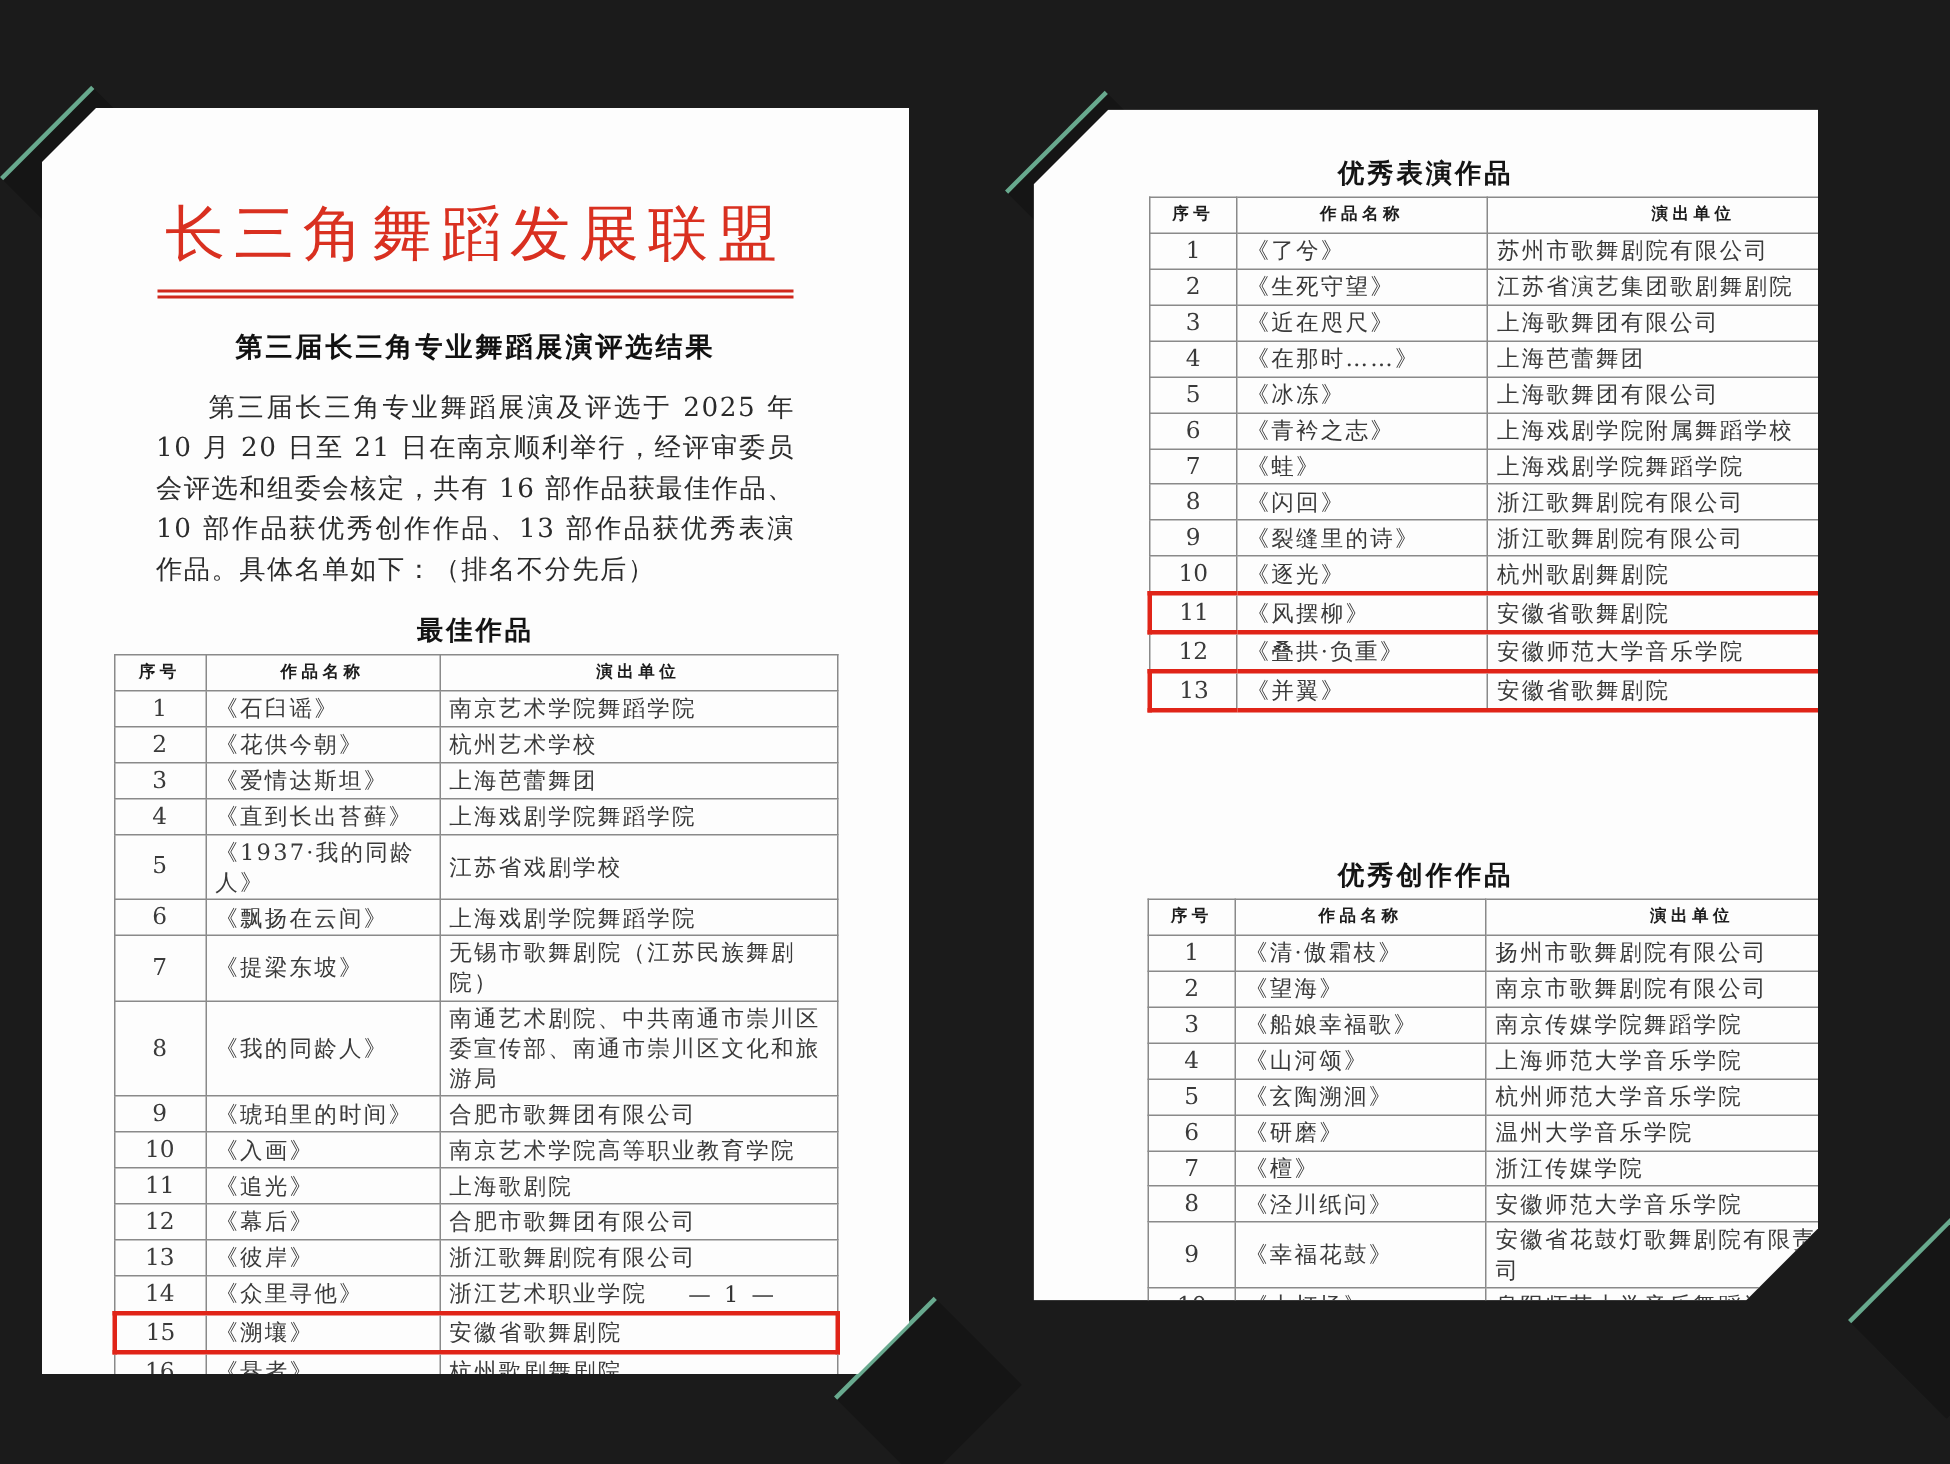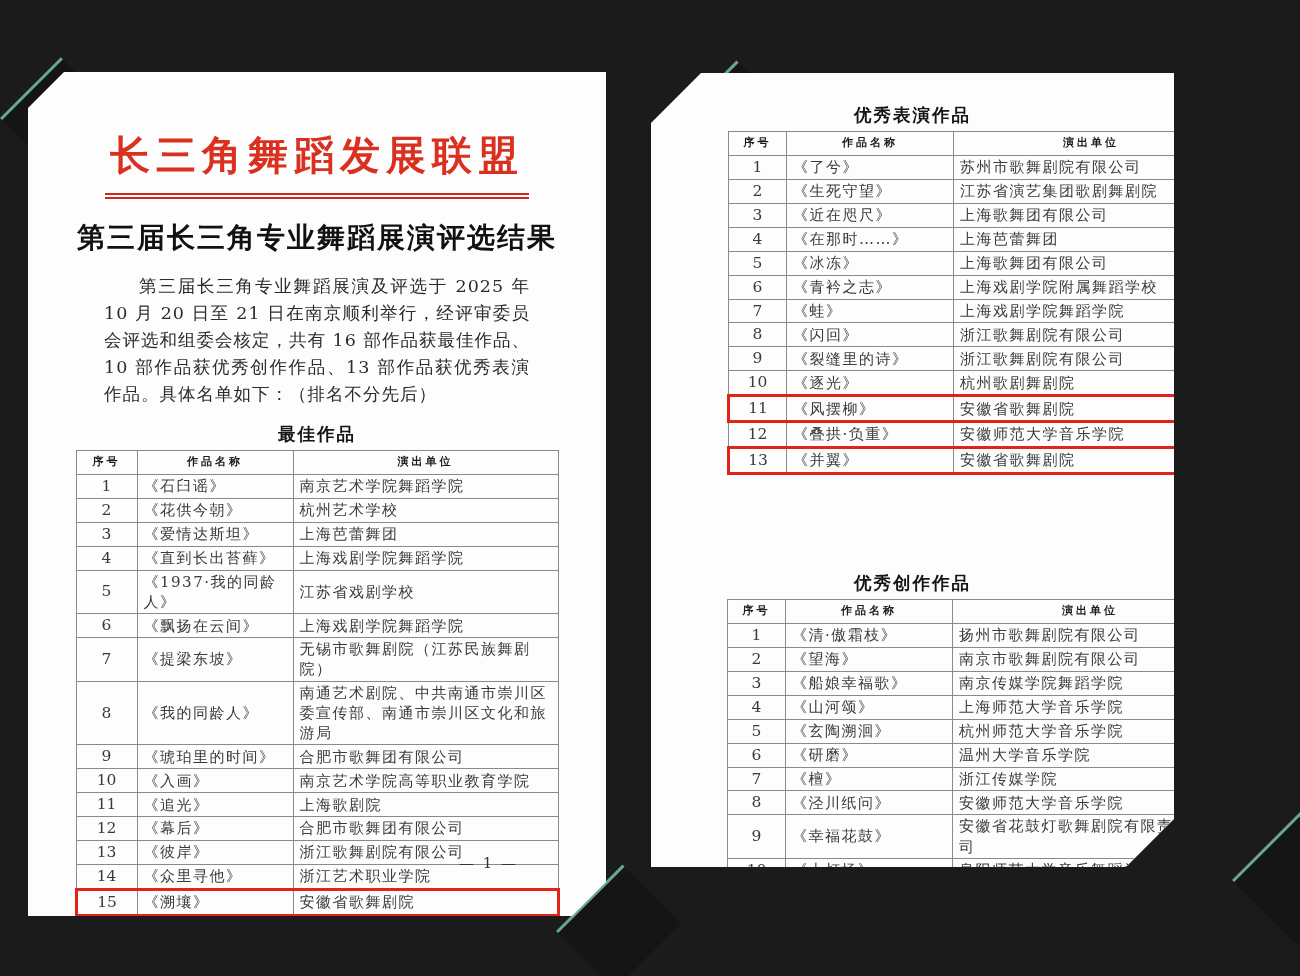--- a/index.html
+++ b/index.html
@@ -18,35 +18,35 @@
   #band2{left:670px; top:127px; width:94px; height:80px;}
   #band3{left:556px; top:931px; width:94px; height:80px;}
   #band4{left:1232px;top:880px; width:98px; height:90px;}
 
   .page{position:absolute; z-index:2; background:#fdfdfd; color:#222;}
   #page1{
     left:28px; top:72px; width:578px; height:844px;
     clip-path:polygon(36px 0, 100% 0, 100% calc(100% - 34px), calc(100% - 34px) 100%, 0 100%, 0 36px);
   }
   #page2{
-    left:651px; top:73px; width:523px; height:794px;
+    left:689px; top:73px; width:523px; height:794px;
     clip-path:polygon(50px 0, 100% 0, 100% calc(100% - 48px), calc(100% - 48px) 100%, 0 100%, 0 50px);
   }
 
   .doc-title{
     margin-top:56px; text-align:center;
-    font-size:40px; font-weight:700; color:#d93020; letter-spacing:6px;
+    font-size:40px; font-weight:400; color:#d93020; letter-spacing:6px;
   }
   .title-rule{
     width:424px; margin:10px auto 0 auto; height:6px; box-sizing:border-box;
     border-top:2px solid #d0281c; border-bottom:2px solid #d0281c;
   }
   .doc-subtitle{
     margin-top:20px; text-align:center;
-    font-size:28px; font-weight:700; color:#111; letter-spacing:2px;
+    font-size:18px; font-weight:700; color:#111; letter-spacing:2px;
   }
   .doc-paragraph{
     margin:16px 76px 12px 76px; text-align:justify; text-indent:2em;
     font-size:17.5px; line-height:27px; color:#2b2b2b; letter-spacing:1px;
   }
   .table-caption{
     text-align:center; font-family:"DejaVu Sans","Liberation Sans",sans-serif;
     font-size:17.5px; font-weight:700; color:#141414; letter-spacing:2px;
   }
   #page1 .table-caption{margin-top:14px;}

